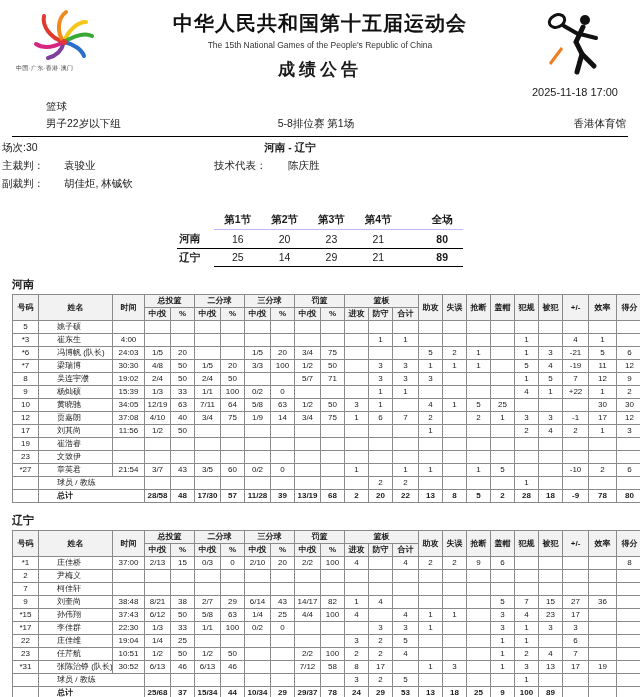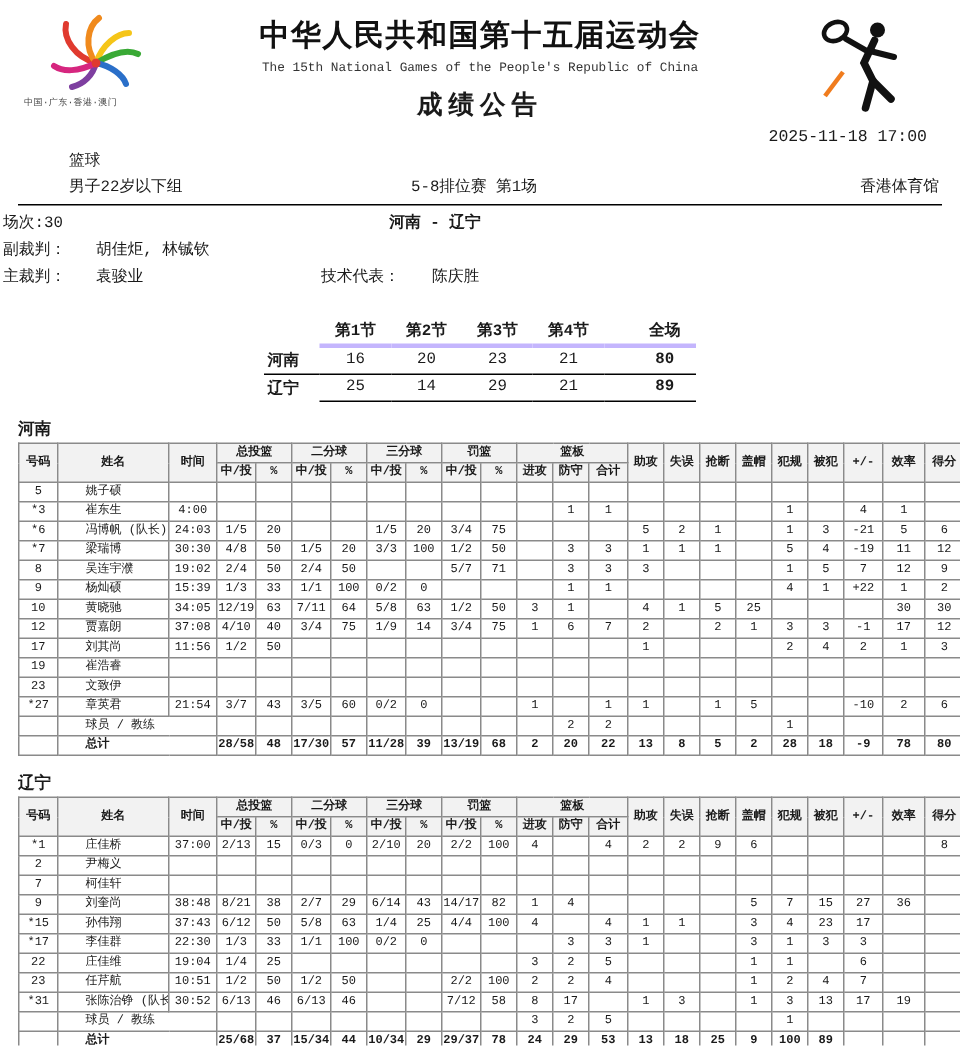--- a/index.html
+++ b/index.html
@@ -3,21 +3,21 @@
 <meta charset="utf-8">
 <style>
   html,body{margin:0;padding:0;}
   body{
     width:640px;height:697px;
     background:#ffffff;
     font-family:"Liberation Sans","DejaVu Sans",sans-serif;
     color:#1a1a1a;
     overflow:hidden;
   }
-  .page{position:relative;width:640px;height:697px;font-family:Liberation Mono, monospace;}
+  .page{position:relative;width:640px;height:697px;}
 
   
   .header{display:flex;align-items:flex-start;padding:6px 10px 0 10px;}
   .logo{width:108px;height:78px;flex:0 0 108px;position:relative;}
   .logo-art{position:absolute;left:6px;top:2px;width:96px;height:56px;}
   .logo-txt{position:absolute;left:6px;top:58px;font-size:6px;color:#444;letter-spacing:.3px;}
   .head-center{flex:1;text-align:center;padding-top:4px;}
   .h-title{font-size:20px;font-weight:bold;letter-spacing:1px;color:#111;}
   .h-sub{font-size:8.5px;color:#333;margin-top:3px;}
   .h-big{font-size:17px;font-weight:bold;margin-top:8px;letter-spacing:4px;}
@@ -36,21 +36,21 @@
 
   .block{padding:2px 14px 0 2px;font-size:10.5px;}
   .block .line{display:flex;height:18px;align-items:center;}
   .lbl{width:62px;}
   .val{min-width:90px;}
 
   
   .scorewrap{margin-top:18px;display:flex;justify-content:center;}
   .scoretbl{border-collapse:collapse;font-size:10.5px;}
   .scoretbl th{font-weight:bold;padding:2px 10px;text-align:center;border:none;}
-  .scoretbl td{padding:2px 10px;text-align:center;border-top:3px solid #c4b5fd;border-bottom:1px solid #000;}
+  .scoretbl td{padding:2px 10px;text-align:center;border-top:1px solid #c4b5fd;border-bottom:1px solid #000;}
   .scoretbl td.teamname{text-align:left;font-weight:bold;border:none;padding-left:2px;padding-right:14px;}
   .scoretbl td.total{font-weight:bold;}
   .scoretbl .qhdr th{border:none;}
   .scoretbl tr.r1 td{border-bottom:none;}
   .scoretbl tr.r2 td{border-top:1px solid #000;}
 
   
   .teamlabel{font-size:11px;font-weight:bold;margin:10px 0 2px 12px;}
   table.stat{border-collapse:collapse;width:616px;margin:0 12px;font-size:8px;table-layout:fixed;}
   table.stat th,table.stat td{border:1px solid #8a8a8a;padding:0;height:12px;line-height:12px;text-align:center;white-space:nowrap;overflow:hidden;}
@@ -127,29 +127,29 @@
 
   <div class="hr"></div>
 
   <div class="block">
     <div class="line">
       <div class="lbl">场次:30</div>
       <div style="flex:1;text-align:center;font-weight:bold;">河南  -  辽宁</div>
       <div style="width:110px;"></div>
     </div>
     <div class="line">
-      <div class="lbl">副裁判：</div>
-      <div class="val" style="min-width:160px;">胡佳炬, 林铖钦</div>
-    </div>
-    <div class="line">
       <div class="lbl">主裁判：</div>
       <div class="val">袁骏业</div>
       <div style="width:60px;"></div>
       <div class="lbl" style="width:74px;">技术代表：</div>
       <div class="val">陈庆胜</div>
+    </div>
+    <div class="line">
+      <div class="lbl">副裁判：</div>
+      <div class="val" style="min-width:160px;">胡佳炬, 林铖钦</div>
     </div>
   </div>
 
   <div class="scorewrap">
     <table class="scoretbl">
       <thead>
         <tr class="qhdr">
           <th></th>
           <th>第1节</th>
           <th>第2节</th>

